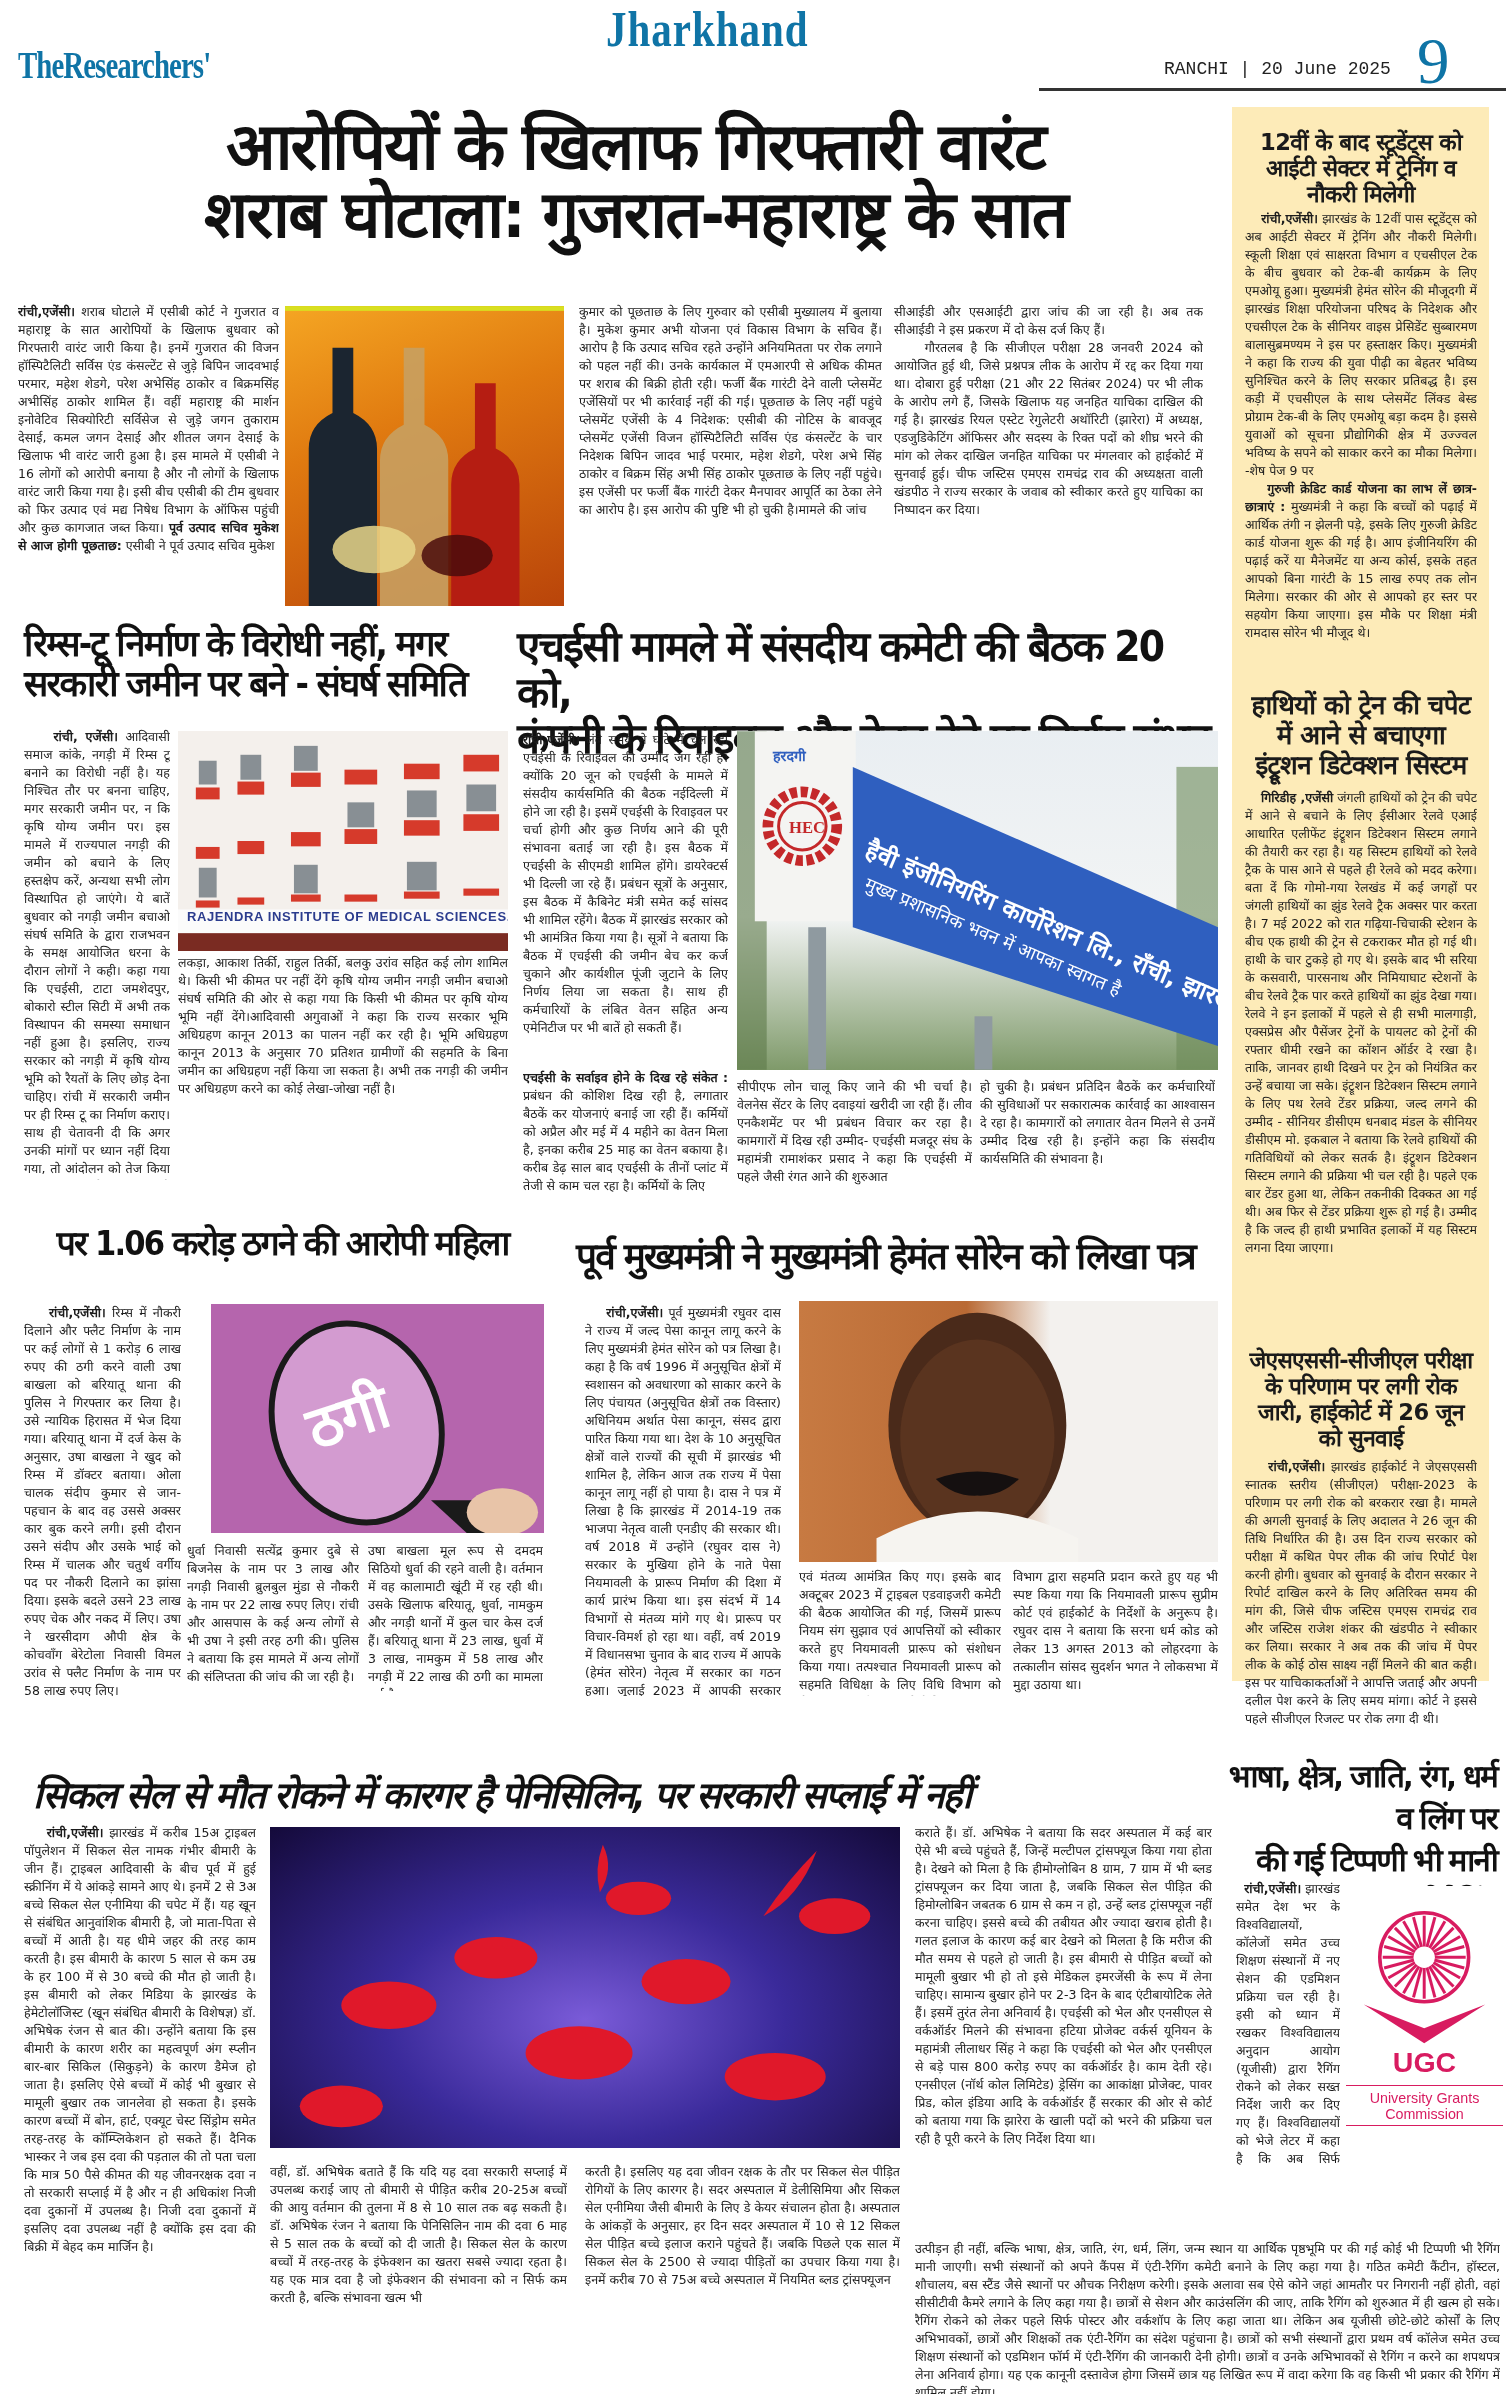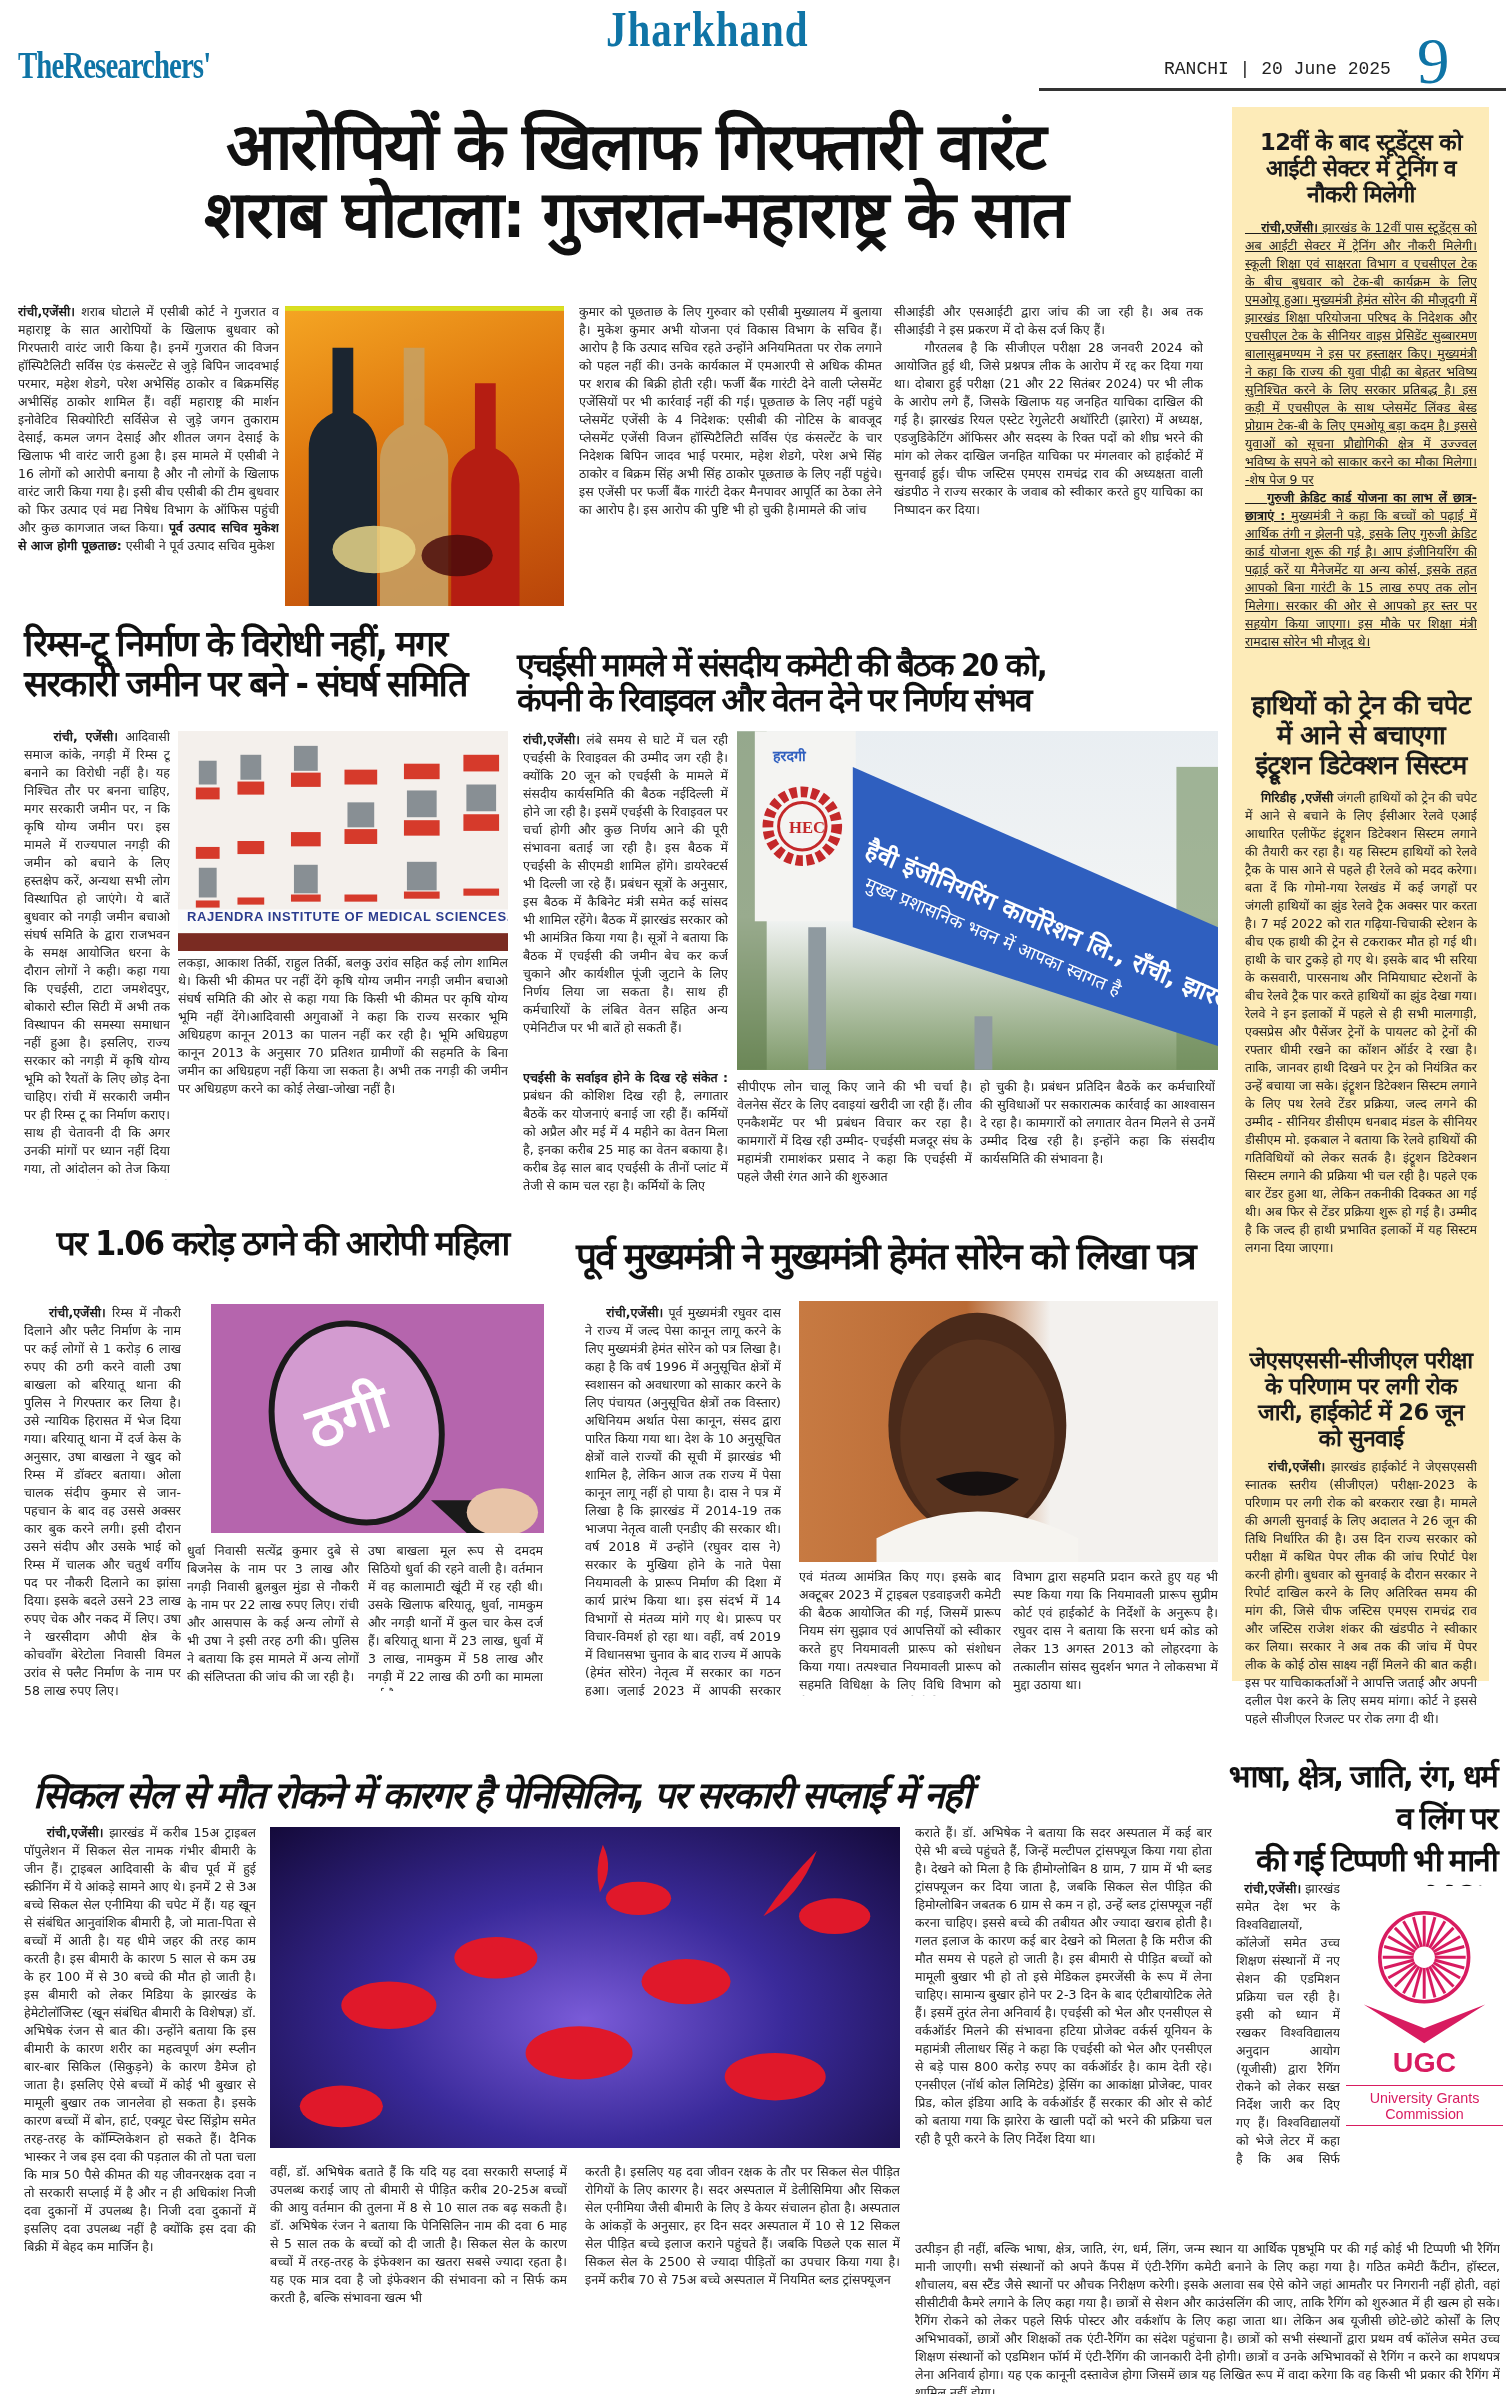--- a/index.html
+++ b/index.html
@@ -49,21 +49,21 @@
 </div>
 <div class="abs body" style="left:579px;top:303px;width:303px;height:327px;overflow:hidden;">कुमार को पूछताछ के लिए गुरुवार को एसीबी मुख्यालय में बुलाया है। मुकेश कुमार अभी योजना एवं विकास विभाग के सचिव हैं। आरोप है कि उत्पाद सचिव रहते उन्होंने अनियमितता पर रोक लगाने को पहल नहीं की। उनके कार्यकाल में एमआरपी से अधिक कीमत पर शराब की बिक्री होती रही। फर्जी बैंक गारंटी देने वाली प्लेसमेंट एजेंसियों पर भी कार्रवाई नहीं की गई। पूछताछ के लिए नहीं पहुंचे प्लेसमेंट एजेंसी के 4 निदेशक: एसीबी की नोटिस के बावजूद प्लेसमेंट एजेंसी विजन हॉस्पिटैलिटी सर्विस एंड कंसल्टेंट के चार निदेशक बिपिन जादव भाई परमार, महेश शेडगे, परेश अभे सिंह ठाकोर व बिक्रम सिंह अभी सिंह ठाकोर पूछताछ के लिए नहीं पहुंचे। इस एजेंसी पर फर्जी बैंक गारंटी देकर मैनपावर आपूर्ति का ठेका लेने का आरोप है। इस आरोप की पुष्टि भी हो चुकी है।मामले की जांच</div>
 <div class="abs body" style="left:894px;top:303px;width:309px;height:327px;overflow:hidden;">
   <span>सीआईडी और एसआईटी द्वारा जांच की जा रही है। अब तक सीआईडी ने इस प्रकरण में दो केस दर्ज किए हैं।</span><br>
   &nbsp;&nbsp;&nbsp;&nbsp;<span>गौरतलब है कि सीजीएल परीक्षा 28 जनवरी 2024 को आयोजित हुई थी, जिसे प्रश्नपत्र लीक के आरोप में रद्द कर दिया गया था। दोबारा हुई परीक्षा (21 और 22 सितंबर 2024) पर भी लीक के आरोप लगे हैं, जिसके खिलाफ यह जनहित याचिका दाखिल की गई है। झारखंड रियल एस्टेट रेगुलेटरी अथॉरिटी (झारेरा) में अध्यक्ष, एडजुडिकेटिंग ऑफिसर और सदस्य के रिक्त पदों को शीघ्र भरने की मांग को लेकर दाखिल जनहित याचिका पर मंगलवार को हाईकोर्ट में सुनवाई हुई। चीफ जस्टिस एमएस रामचंद्र राव की अध्यक्षता वाली खंडपीठ ने राज्य सरकार के जवाब को स्वीकार करते हुए याचिका का निष्पादन कर दिया।</span>
 </div>
 
 <div class="abs sidebar" style="left:1232px;top:107px;width:257px;height:1574px;"></div>
 <div class="abs" style="left:1245px;top:110px;width:232px;">
   <div class="sb-hl" style="font-size:22.6px;">12वीं के बाद स्टूडेंट्स को आईटी सेक्टर में ट्रेनिंग व नौकरी मिलेगी</div>
-  <div class="body" style="margin-top:11px;height:517px;overflow:hidden;text-decoration:underline;">
+  <div class="body" style="margin-top:2px;height:517px;overflow:hidden;">
     &nbsp;&nbsp;&nbsp;&nbsp;<b>रांची,एजेंसी।</b>
     <span>झारखंड के 12वीं पास स्टूडेंट्स को अब आईटी सेक्टर में ट्रेनिंग और नौकरी मिलेगी। स्कूली शिक्षा एवं साक्षरता विभाग व एचसीएल टेक के बीच बुधवार को टेक-बी कार्यक्रम के लिए एमओयू हुआ। मुख्यमंत्री हेमंत सोरेन की मौजूदगी में झारखंड शिक्षा परियोजना परिषद के निदेशक और एचसीएल टेक के सीनियर वाइस प्रेसिडेंट सुब्बारमण बालासुब्रमण्यम ने इस पर हस्ताक्षर किए। मुख्यमंत्री ने कहा कि राज्य की युवा पीढ़ी का बेहतर भविष्य सुनिश्चित करने के लिए सरकार प्रतिबद्ध है। इस कड़ी में एचसीएल के साथ प्लेसमेंट लिंक्ड बेस्ड प्रोग्राम टेक-बी के लिए एमओयू बड़ा कदम है। इससे युवाओं को सूचना प्रौद्योगिकी क्षेत्र में उज्ज्वल भविष्य के सपने को साकार करने का मौका मिलेगा। -शेष पेज 9 पर</span><br>
     &nbsp;&nbsp;&nbsp;&nbsp;<b>गुरुजी क्रेडिट कार्ड योजना का लाभ लें छात्र-छात्राएं :</b>
     <span>मुख्यमंत्री ने कहा कि बच्चों को पढ़ाई में आर्थिक तंगी न झेलनी पड़े, इसके लिए गुरुजी क्रेडिट कार्ड योजना शुरू की गई है। आप इंजीनियरिंग की पढ़ाई करें या मैनेजमेंट या अन्य कोर्स, इसके तहत आपको बिना गारंटी के 15 लाख रुपए तक लोन मिलेगा। सरकार की ओर से आपको हर स्तर पर सहयोग किया जाएगा। इस मौके पर शिक्षा मंत्री रामदास सोरेन भी मौजूद थे।</span>
   </div>
 </div>
 <div class="abs" style="left:1245px;top:671px;width:232px;">
   <div class="sb-hl" style="font-size:26px;">हाथियों को ट्रेन की चपेट में आने से बचाएगा इंट्रूशन डिटेक्शन सिस्टम</div>
   <div class="body" style="margin-top:8.3px;height:624px;overflow:hidden;">
     &nbsp;&nbsp;&nbsp;&nbsp;<b>गिरिडीह ,एजेंसी</b>
@@ -119,21 +119,21 @@
         <rect x="195" y="225" width="40" height="48"></rect>
         <rect x="385" y="220" width="50" height="48"></rect>
     </g>
     <rect x="0" y="300" width="555" height="40" fill="#fbfbfb"></rect>
     <rect x="0" y="340" width="555" height="30" fill="#7a2b22"></rect>
   </svg>
   <div class="abs" style="left:9px;top:178px;font-family:'Liberation Sans',sans-serif;font-weight:bold;color:#2b3c8e;font-size:13px;letter-spacing:0.6px;white-space:nowrap;">RAJENDRA INSTITUTE OF MEDICAL SCIENCES.</div>
 </div>
 <div class="abs body" style="left:178px;top:954px;width:330px;height:226px;overflow:hidden;">लकड़ा, आकाश तिर्की, राहुल तिर्की, बलकु उरांव सहित कई लोग शामिल थे। किसी भी कीमत पर नहीं देंगे कृषि योग्य जमीन नगड़ी जमीन बचाओ संघर्ष समिति की ओर से कहा गया कि किसी भी कीमत पर कृषि योग्य भूमि नहीं देंगे।आदिवासी अगुवाओं ने कहा कि राज्य सरकार भूमि अधिग्रहण कानून 2013 का पालन नहीं कर रही है। भूमि अधिग्रहण कानून 2013 के अनुसार 70 प्रतिशत ग्रामीणों की सहमति के बिना जमीन का अधिग्रहण नहीं किया जा सकता है। अभी तक नगड़ी की जमीन पर अधिग्रहण करने का कोई लेखा-जोखा नहीं है।</div>
 
-<div class="abs hl" style="left:517px;top:648px;width:707px;font-size:32px;line-height:1.1;">
+<div class="abs hl" style="left:517px;top:624px;width:707px;font-size:42px;line-height:1.1;">
   <div>एचईसी मामले में संसदीय कमेटी की बैठक 20 को,</div>
   <div>कंपनी के रिवाइवल और वेतन देने पर निर्णय संभव</div>
 </div>
 <div class="abs body" style="left:523px;top:731px;width:205px;height:333px;overflow:hidden;">
   <b>रांची,एजेंसी।</b>
   <span>लंबे समय से घाटे में चल रही एचईसी के रिवाइवल की उम्मीद जग रही है। क्योंकि 20 जून को एचईसी के मामले में संसदीय कार्यसमिति की बैठक नईदिल्ली में होने जा रही है। इसमें एचईसी के रिवाइवल पर चर्चा होगी और कुछ निर्णय आने की पूरी संभावना बताई जा रही है। इस बैठक में एचईसी के सीएमडी शामिल होंगे। डायरेक्टर्स भी दिल्ली जा रहे हैं। प्रबंधन सूत्रों के अनुसार, इस बैठक में कैबिनेट मंत्री समेत कई सांसद भी शामिल रहेंगे। बैठक में झारखंड सरकार को भी आमंत्रित किया गया है। सूत्रों ने बताया कि बैठक में एचईसी की जमीन बेच कर कर्ज चुकाने और कार्यशील पूंजी जुटाने के लिए निर्णय लिया जा सकता है। साथ ही कर्मचारियों के लंबित वेतन सहित अन्य एमेनिटीज पर भी बातें हो सकती हैं।</span>
 </div>
 <div class="abs img" style="left:737px;top:731px;width:481px;height:339px;background:linear-gradient(180deg,#e9eef2 0%,#f2f4f4 55%,#7f9a6a 100%);">
   <svg width="481" height="339" viewBox="0 0 810 570">
     <rect x="0" y="0" width="50" height="570" fill="#5d7a4a" opacity="0.6"></rect>

